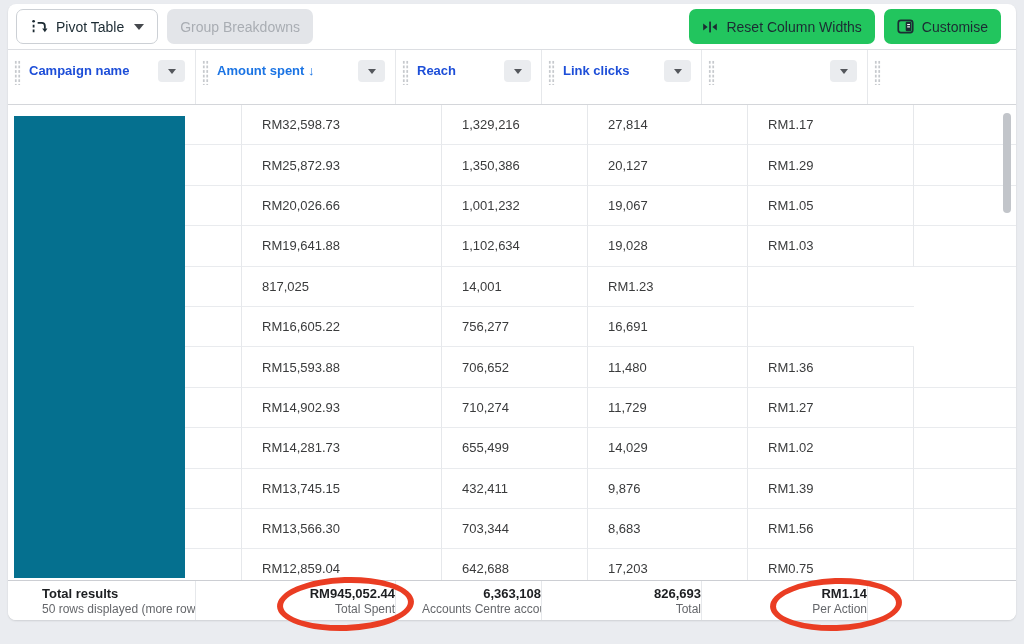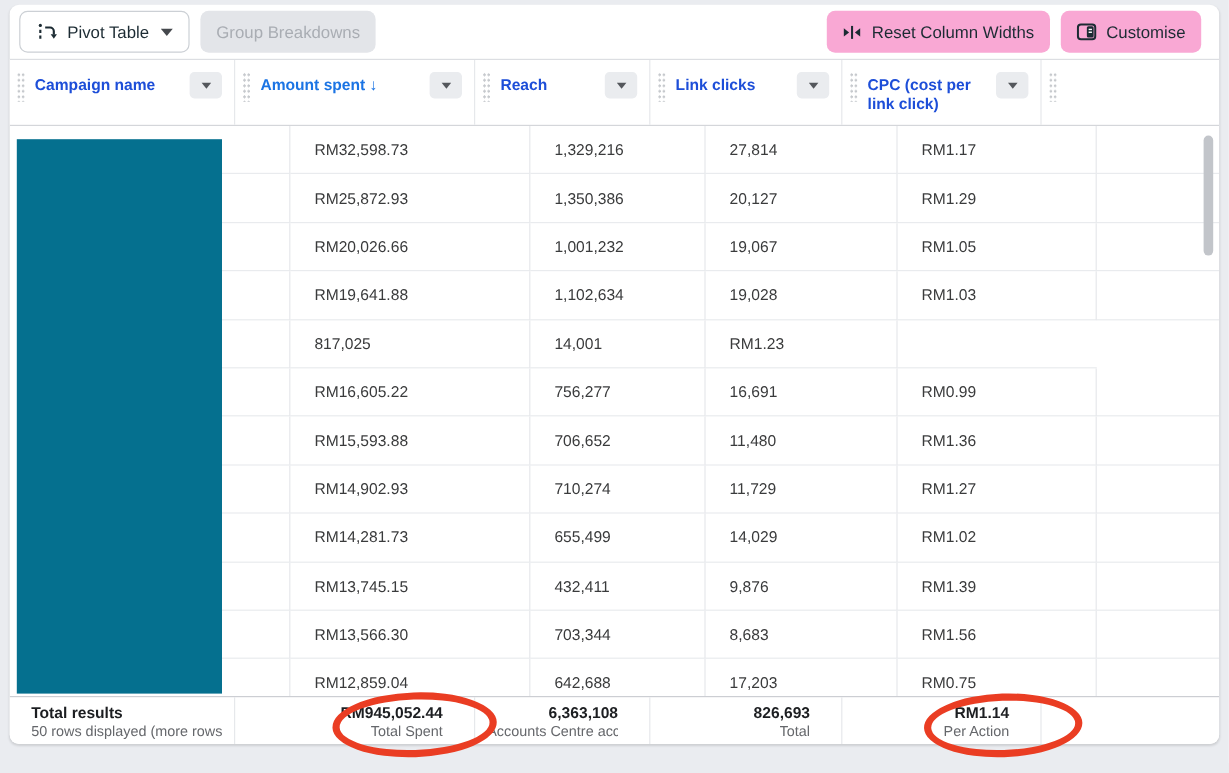--- a/index.html
+++ b/index.html
@@ -21,21 +21,21 @@
   .toolbar {
     height:45px; flex:0 0 45px;
     display:flex; align-items:center;
     padding:0 15px 0 8px;
   }
   .btn {
     display:inline-flex; align-items:center; gap:8px;
     height:35px; padding:0 13px;
     border:none; border-radius:7px;
     font-family:inherit; font-size:14px; color:#1c2b33;
-    background:#f9a8d4; cursor:pointer; white-space:nowrap;
+    background:#22c55e; cursor:pointer; white-space:nowrap;
   }
   .btn.pivot { background:#fff; border:1px solid #ccd0d5; }
   .btn.disabled { background:#e3e5e9; color:#a9adb3; cursor:default; }
   .btn .caret {
     width:0; height:0; border-left:5px solid transparent;
     border-right:5px solid transparent; border-top:6px solid #45484d;
     margin-left:2px;
   }
   .toolbar .spacer { flex:1; }
   .toolbar .gap { width:9px; flex:0 0 9px; }
@@ -88,25 +88,25 @@
     border-bottom:1px solid #e9ebee;
     overflow:hidden; white-space:nowrap;
   }
   .tcell.c5 { border-right:none; }
   
   .totals {
     flex:0 0 40px; height:40px;
     border-top:1px solid #ccced3; background:#fff;
   }
   .totcell {
-    padding:4px 26px 0 10px;
+    padding:4px 0 0 10px;
     border-right:1px solid e6e8eb;
     border-right:1px solid #e6e8eb;
     display:flex; flex-direction:column; align-items:flex-end;
-    overflow:hidden; white-space:nowrap;
+    overflow:hidden; white-space:nowrap;margin-left:16px;
   }
   .totcell.c0 { align-items:flex-start; padding-left:18px; }
   .totcell.c5 { border-right:none; }
   .tot-value { font-size:13px; font-weight:bold; color:#1c1e21; line-height:17px; }
   .tot-label { font-size:12px; color:#65676b; line-height:15px; max-width:100%; overflow:hidden; }
   .totcell.c0 .tot-label { max-width:160px; }
   
   .redaction {
     position:absolute; left:6px; top:157px; 
     background:var(--redaction-teal);
@@ -199,21 +199,20 @@
     </div>
     <div class="hcell c3">
       <span class="dots"></span>
       <span class="hlabel">Link clicks</span>
       <button class="menu-btn">
           <span class="tri"></span>
         </button>
     </div>
     <div class="hcell c4">
       <span class="dots"></span>
-      <span class="hlabel">CPC (cost per link click)</span>
       <button class="menu-btn">
           <span class="tri"></span>
         </button>
     </div>
     <div class="hcell c5">
       <span class="dots"></span>
     </div>
   </div>
 
   <div class="tbody">
@@ -254,21 +253,20 @@
         <div class="tcell c2">817,025</div>
         <div class="tcell c3">14,001</div>
         <div class="tcell c4">RM1.23</div>
         <div class="tcell c5"></div>
       </div>
       <div class="trow grid-row">
         <div class="tcell c0"></div>
         <div class="tcell c1">RM16,605.22</div>
         <div class="tcell c2">756,277</div>
         <div class="tcell c3">16,691</div>
-        <div class="tcell c4">RM0.99</div>
         <div class="tcell c5"></div>
       </div>
       <div class="trow grid-row">
         <div class="tcell c0"></div>
         <div class="tcell c1">RM15,593.88</div>
         <div class="tcell c2">706,652</div>
         <div class="tcell c3">11,480</div>
         <div class="tcell c4">RM1.36</div>
         <div class="tcell c5"></div>
       </div>

